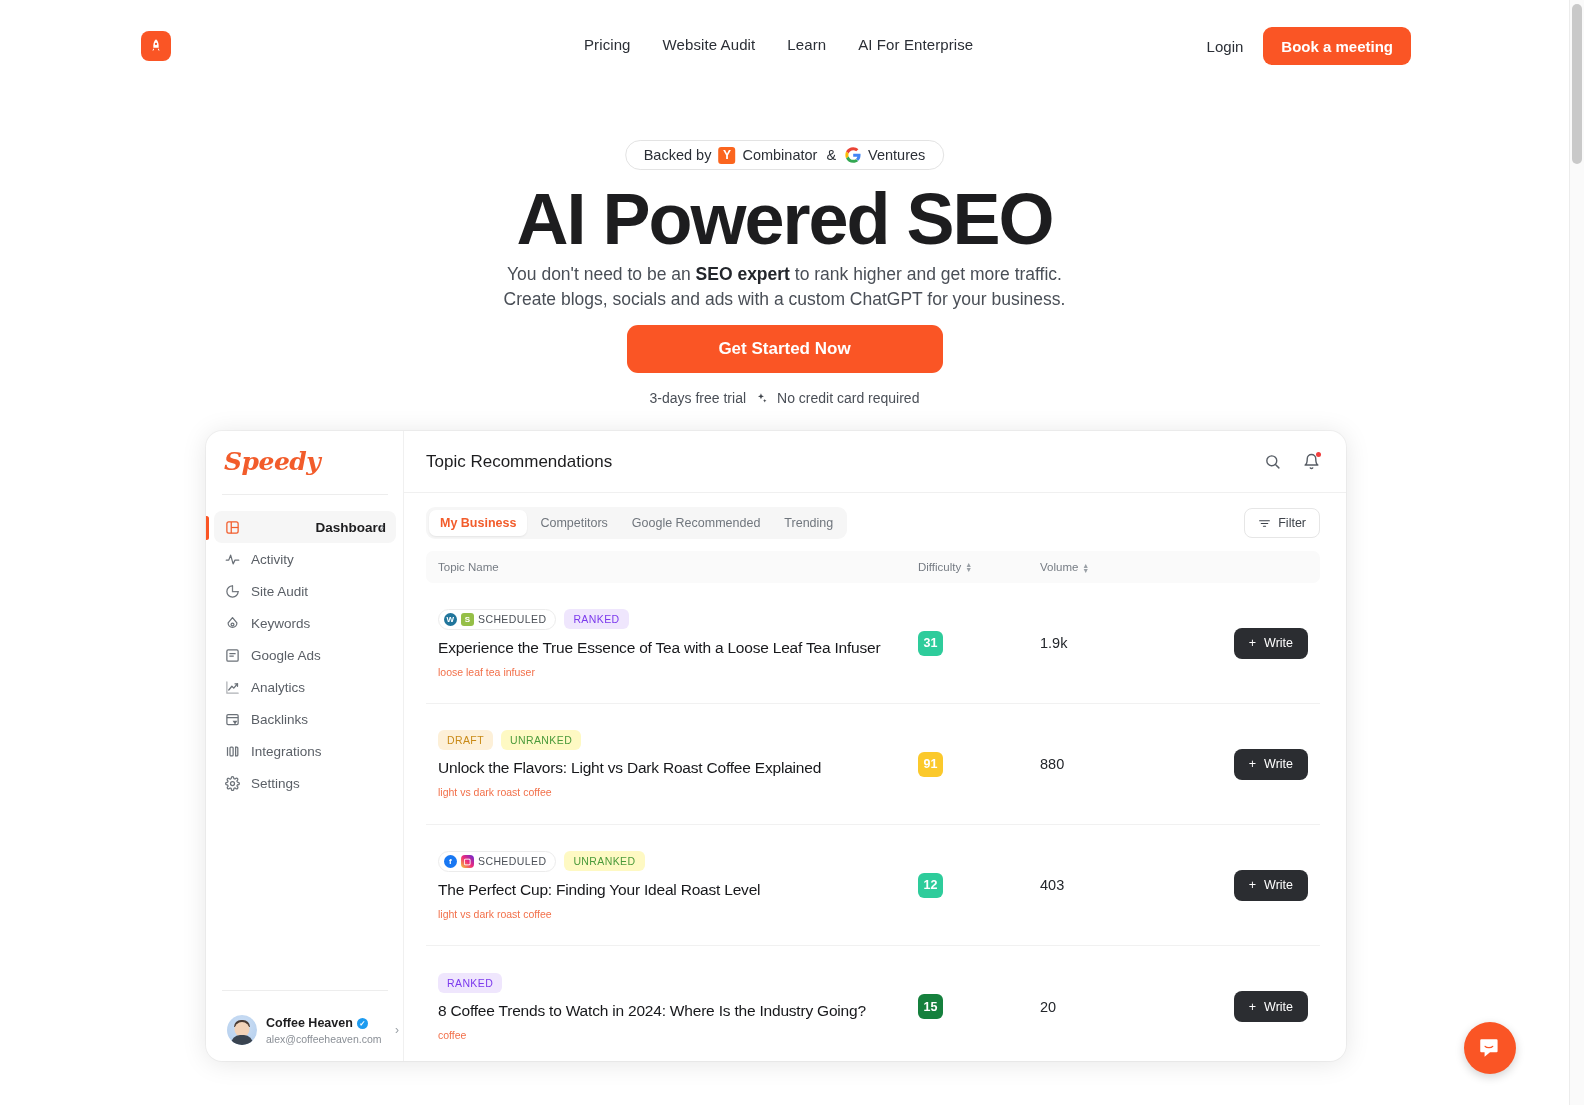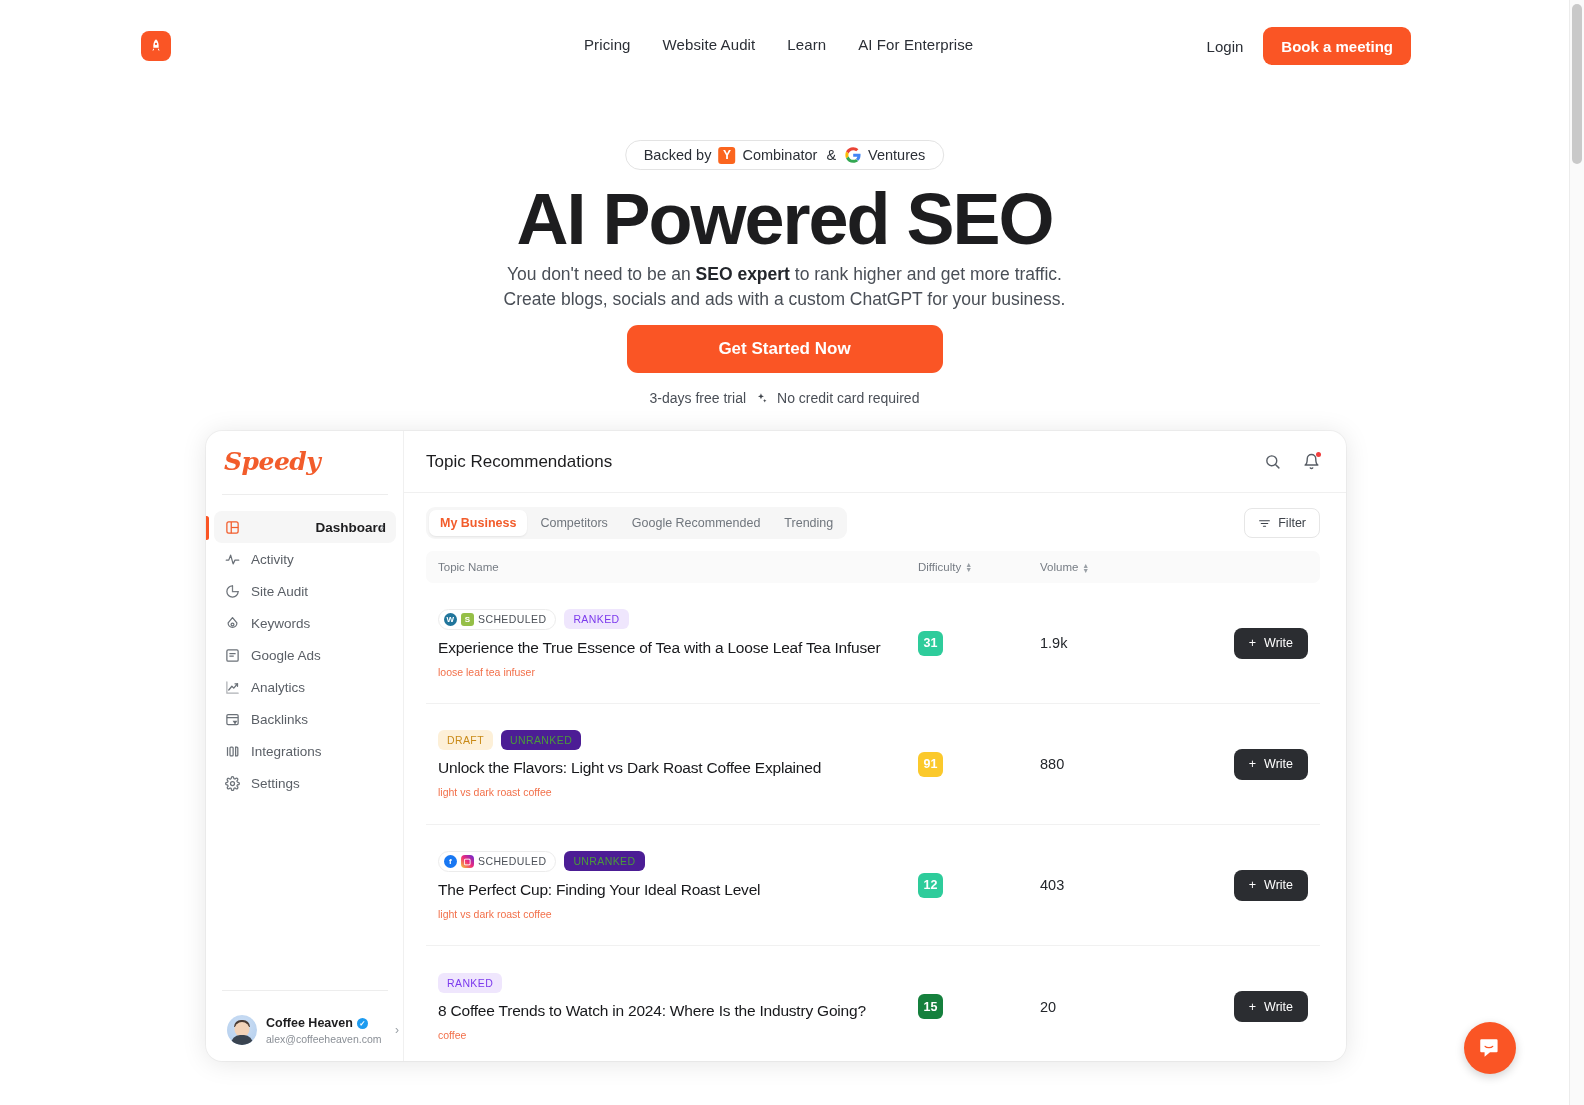--- a/index.html
+++ b/index.html
@@ -235,21 +235,21 @@
     border: 1px solid #ececec; border-radius: 13px;
     height: 21px; padding: 0 9px 0 5px; background: #fff;
     font-size: 10.5px; color: #4b5057; letter-spacing: .4px;
   }
   .chip {
     display: inline-flex; align-items: center; height: 20px;
     padding: 0 9px; border-radius: 6px;
     font-size: 10.5px; letter-spacing: .4px;
   }
   .chip-ranked   { background: #efe6fd; color: #7c3aed; }
-  .chip-unranked { background: #4c1d95; color: #4b9a3b; }
+  .chip-unranked { background: #fef9c3; color: #4b9a3b; }
   .chip-draft    { background: #fdf0d8; color: #c98a16; }
   .topic-title { font-size: 15.5px; font-weight: normal; color: #17181b; letter-spacing: -.2px; }
   .topic-kw { font-size: 10.5px; color: #F2704A; margin-top: 9px; }
 
   .cell-diff { width: 122px; }
   .diff-badge {
     width: 25px; height: 25px; border-radius: 6px;
     display: flex; align-items: center; justify-content: center;
     color: #fff; font-size: 12.5px; font-weight: bold;
   }

